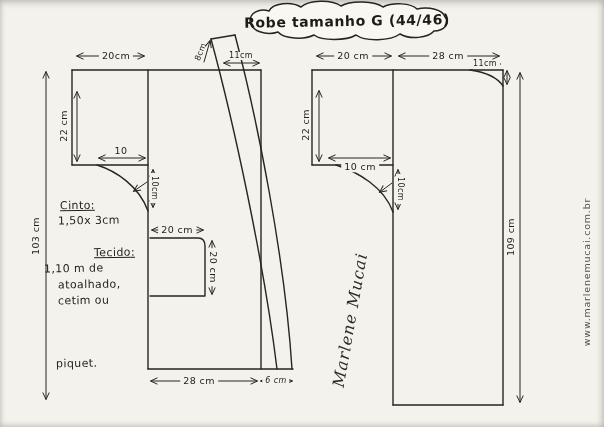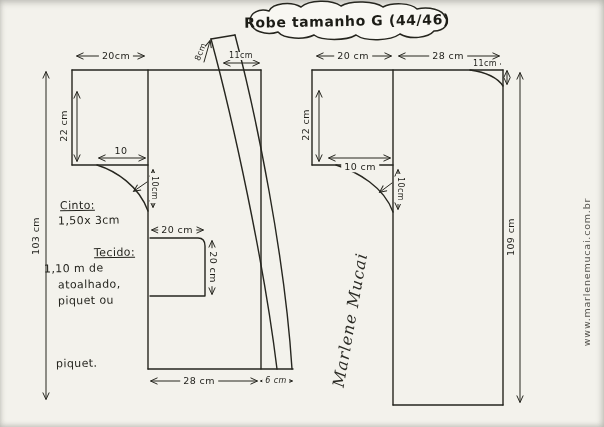--- a/index.html
+++ b/index.html
@@ -117,21 +117,21 @@
   <div class="lbl bg" style="left:177px;top:230px;">20 cm</div>
   <div class="lbl rot-cw bg" style="left:213px;top:267px;">20 cm</div>
   <div class="lbl bg" style="left:199px;top:381px;">28 cm</div>
   <div class="lbl bg tiny" style="left:276px;top:381px;font-style:italic;">6 cm</div>
 
   <div class="note head" style="left:60px;top:200px;">Cinto:</div>
   <div class="note" style="left:58px;top:215px;">1,50x 3cm</div>
   <div class="note head" style="left:58px;top:247px;margin-left:36px;">Tecido:</div>
   <div class="note" style="left:44px;top:263px;">1,10 m de</div>
   <div class="note" style="left:58px;top:279px;">atoalhado,</div>
-  <div class="note" style="left:58px;top:295px;">piquet ou</div>
+  <div class="note" style="left:58px;top:295px;">cetim ou</div>
   <div class="note" style="left:56px;top:311px;margin-top:47px;">piquet.</div>
 
   <div class="lbl bg" style="left:353px;top:56px;">20 cm</div>
   <div class="lbl bg" style="left:448px;top:56px;">28 cm</div>
   <div class="lbl bg tiny" style="left:485px;top:64px;">11cm</div>
   <div class="lbl rot-ccw" style="left:306px;top:125px;">22 cm</div>
   <div class="lbl bg" style="left:360px;top:158px;margin-top:9px;">10 cm</div>
   <div class="lbl rot-cw bg tiny" style="left:400px;top:189px;">10cm</div>
   <div class="lbl rot-ccw bg" style="left:511px;top:237px;">109 cm</div>
 

